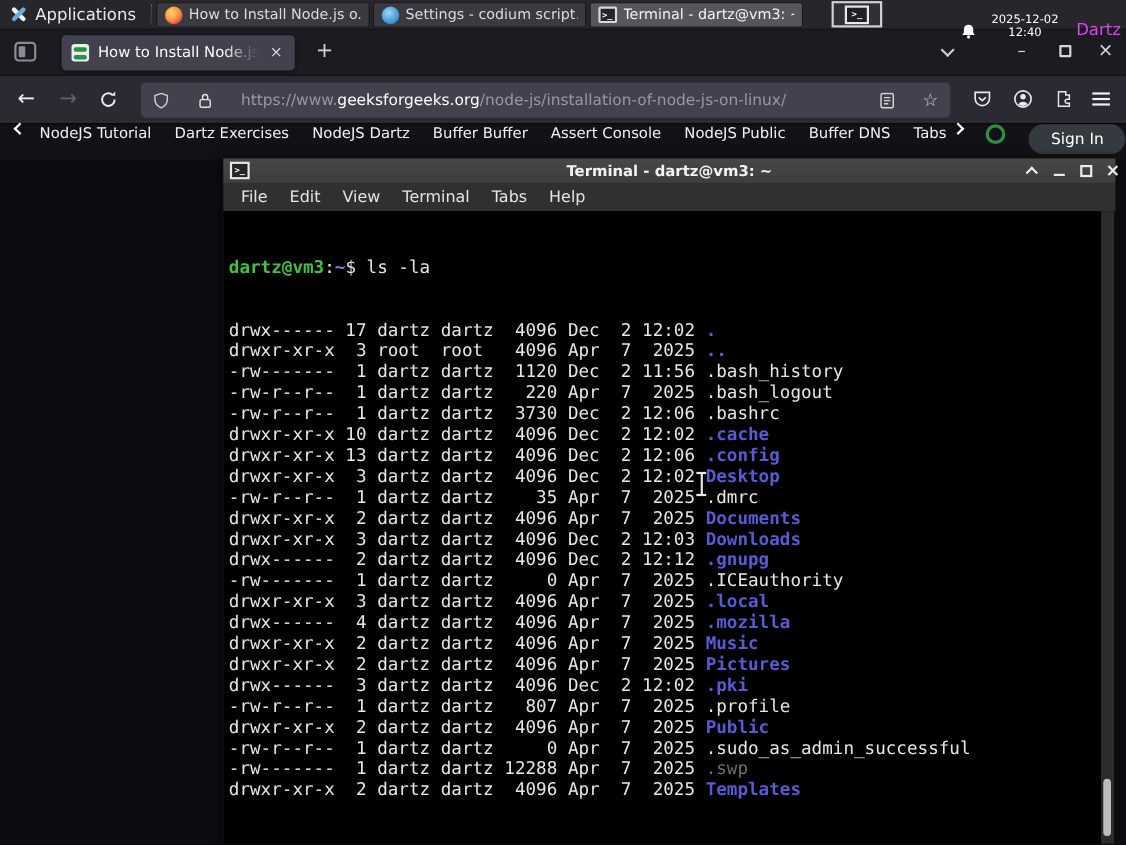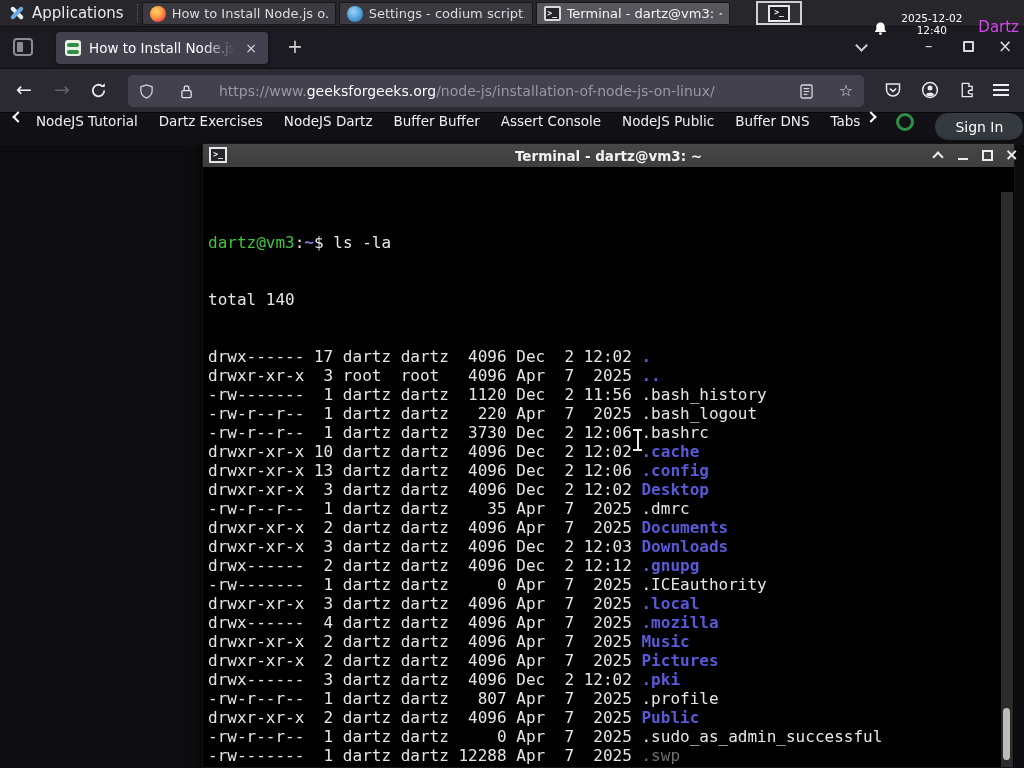--- a/index.html
+++ b/index.html
@@ -93,21 +93,21 @@
   .t-min{position:absolute;left:755px;top:14px;width:10px;height:2px;background:#ececec}
   .t-max{position:absolute;left:779px;top:6px;width:11px;height:11px;border:2px solid #ececec}
   .t-close{position:absolute;left:802px;top:1px;color:#ececec;font-size:16px;font-weight:bold}
   .t-menubar{height:25px;background:var(--term-menubar-bg,#303030);display:flex;align-items:center;padding-left:6px;
     color:#e4e4e4;font-size:14.5px}
   .menu-item{padding:0 10px;cursor:default}
   .t-content{position:absolute;left:1px;right:13px;top:48px;bottom:0;background:var(--term-bg,#000);
     overflow:hidden;padding:3px 0 0 4px;
     font-family:"DejaVu Sans Mono",monospace;font-size:16px;line-height:19px;color:var(--term-fg,#e6e6e2);white-space:pre}
   .t-line{height:19px}
-  .p-user{color:var(--prompt-green,#3ec53e);font-weight:normal}
+  .p-user{color:var(--prompt-green,#3ec53e);font-weight:bold}
   .p-path{color:var(--path-blue,#8080d8);font-weight:bold}
   .fn-dir{color:var(--dir-blue,#5a5ad8);font-weight:bold}
   .fn-dim{color:var(--dim-gray,#6f6f6f)}
   .t-scroll{position:absolute;right:1px;top:48px;bottom:0;width:12px;background:#2c2c2c}
   .t-thumb{position:absolute;left:2px;top:516px;width:7px;height:52px;background:#b9bdb9;border-radius:4px}
 
   
   .ibeam{position:absolute;left:632px;top:428px;width:11px;height:24px;z-index:70}
   .ibeam::before{content:"";position:absolute;left:1px;top:1px;width:9px;height:2px;background:#e8e8e8;box-shadow:0 20px 0 #e8e8e8}
   .ibeam::after{content:"";position:absolute;left:4.5px;top:2px;width:2px;height:20px;background:#e8e8e8}
@@ -249,23 +249,30 @@
     <div class="t-titlebar">
       <span class="t-appicon">
           <span class="ti-glyph">&gt;_</span>
         </span>
       <span class="t-title">Terminal - dartz@vm3: ~</span>
       <span class="t-shade"></span>
       <span class="t-min"></span>
       <span class="t-max"></span>
       <span class="t-close">×</span>
     </div>
+    <div class="t-menubar" id="t-menubar">
+        <span class="menu-item">File</span>
+        <span class="menu-item">Edit</span>
+        <span class="menu-item">View</span>
+        <span class="menu-item">Terminal</span>
+        <span class="menu-item">Tabs</span>
+        <span class="menu-item">Help</span>
+      </div>
     <div class="t-content">
       <div class="t-line"><span class="p-user">dartz@vm3</span><span>:</span><span class="p-path">~</span><span>$ ls -la</span></div>
-      <div class="t-line">total 140</div>
       <div id="t-rows"><div class="t-line"><span>drwx------ 17 dartz dartz  4096 Dec  2 12:02 </span><span class="fn-dir">.</span></div><div class="t-line"><span>drwxr-xr-x  3 root  root   4096 Apr  7  2025 </span><span class="fn-dir">..</span></div><div class="t-line"><span>-rw-------  1 dartz dartz  1120 Dec  2 11:56 </span><span class="fn-file">.bash_history</span></div><div class="t-line"><span>-rw-r--r--  1 dartz dartz   220 Apr  7  2025 </span><span class="fn-file">.bash_logout</span></div><div class="t-line"><span>-rw-r--r--  1 dartz dartz  3730 Dec  2 12:06 </span><span class="fn-file">.bashrc</span></div><div class="t-line"><span>drwxr-xr-x 10 dartz dartz  4096 Dec  2 12:02 </span><span class="fn-dir">.cache</span></div><div class="t-line"><span>drwxr-xr-x 13 dartz dartz  4096 Dec  2 12:06 </span><span class="fn-dir">.config</span></div><div class="t-line"><span>drwxr-xr-x  3 dartz dartz  4096 Dec  2 12:02 </span><span class="fn-dir">Desktop</span></div><div class="t-line"><span>-rw-r--r--  1 dartz dartz    35 Apr  7  2025 </span><span class="fn-file">.dmrc</span></div><div class="t-line"><span>drwxr-xr-x  2 dartz dartz  4096 Apr  7  2025 </span><span class="fn-dir">Documents</span></div><div class="t-line"><span>drwxr-xr-x  3 dartz dartz  4096 Dec  2 12:03 </span><span class="fn-dir">Downloads</span></div><div class="t-line"><span>drwx------  2 dartz dartz  4096 Dec  2 12:12 </span><span class="fn-dir">.gnupg</span></div><div class="t-line"><span>-rw-------  1 dartz dartz     0 Apr  7  2025 </span><span class="fn-file">.ICEauthority</span></div><div class="t-line"><span>drwxr-xr-x  3 dartz dartz  4096 Apr  7  2025 </span><span class="fn-dir">.local</span></div><div class="t-line"><span>drwx------  4 dartz dartz  4096 Apr  7  2025 </span><span class="fn-dir">.mozilla</span></div><div class="t-line"><span>drwxr-xr-x  2 dartz dartz  4096 Apr  7  2025 </span><span class="fn-dir">Music</span></div><div class="t-line"><span>drwxr-xr-x  2 dartz dartz  4096 Apr  7  2025 </span><span class="fn-dir">Pictures</span></div><div class="t-line"><span>drwx------  3 dartz dartz  4096 Dec  2 12:02 </span><span class="fn-dir">.pki</span></div><div class="t-line"><span>-rw-r--r--  1 dartz dartz   807 Apr  7  2025 </span><span class="fn-file">.profile</span></div><div class="t-line"><span>drwxr-xr-x  2 dartz dartz  4096 Apr  7  2025 </span><span class="fn-dir">Public</span></div><div class="t-line"><span>-rw-r--r--  1 dartz dartz     0 Apr  7  2025 </span><span class="fn-file">.sudo_as_admin_successful</span></div><div class="t-line"><span>-rw-------  1 dartz dartz 12288 Apr  7  2025 </span><span class="fn-dim">.swp</span></div><div class="t-line"><span>drwxr-xr-x  2 dartz dartz  4096 Apr  7  2025 </span><span class="fn-dir">Templates</span></div></div>
     </div>
     <div class="t-scroll">
       <div class="t-thumb"></div>
     </div>
   </div>
 
   <div class="ibeam"></div>
 </div>
 

